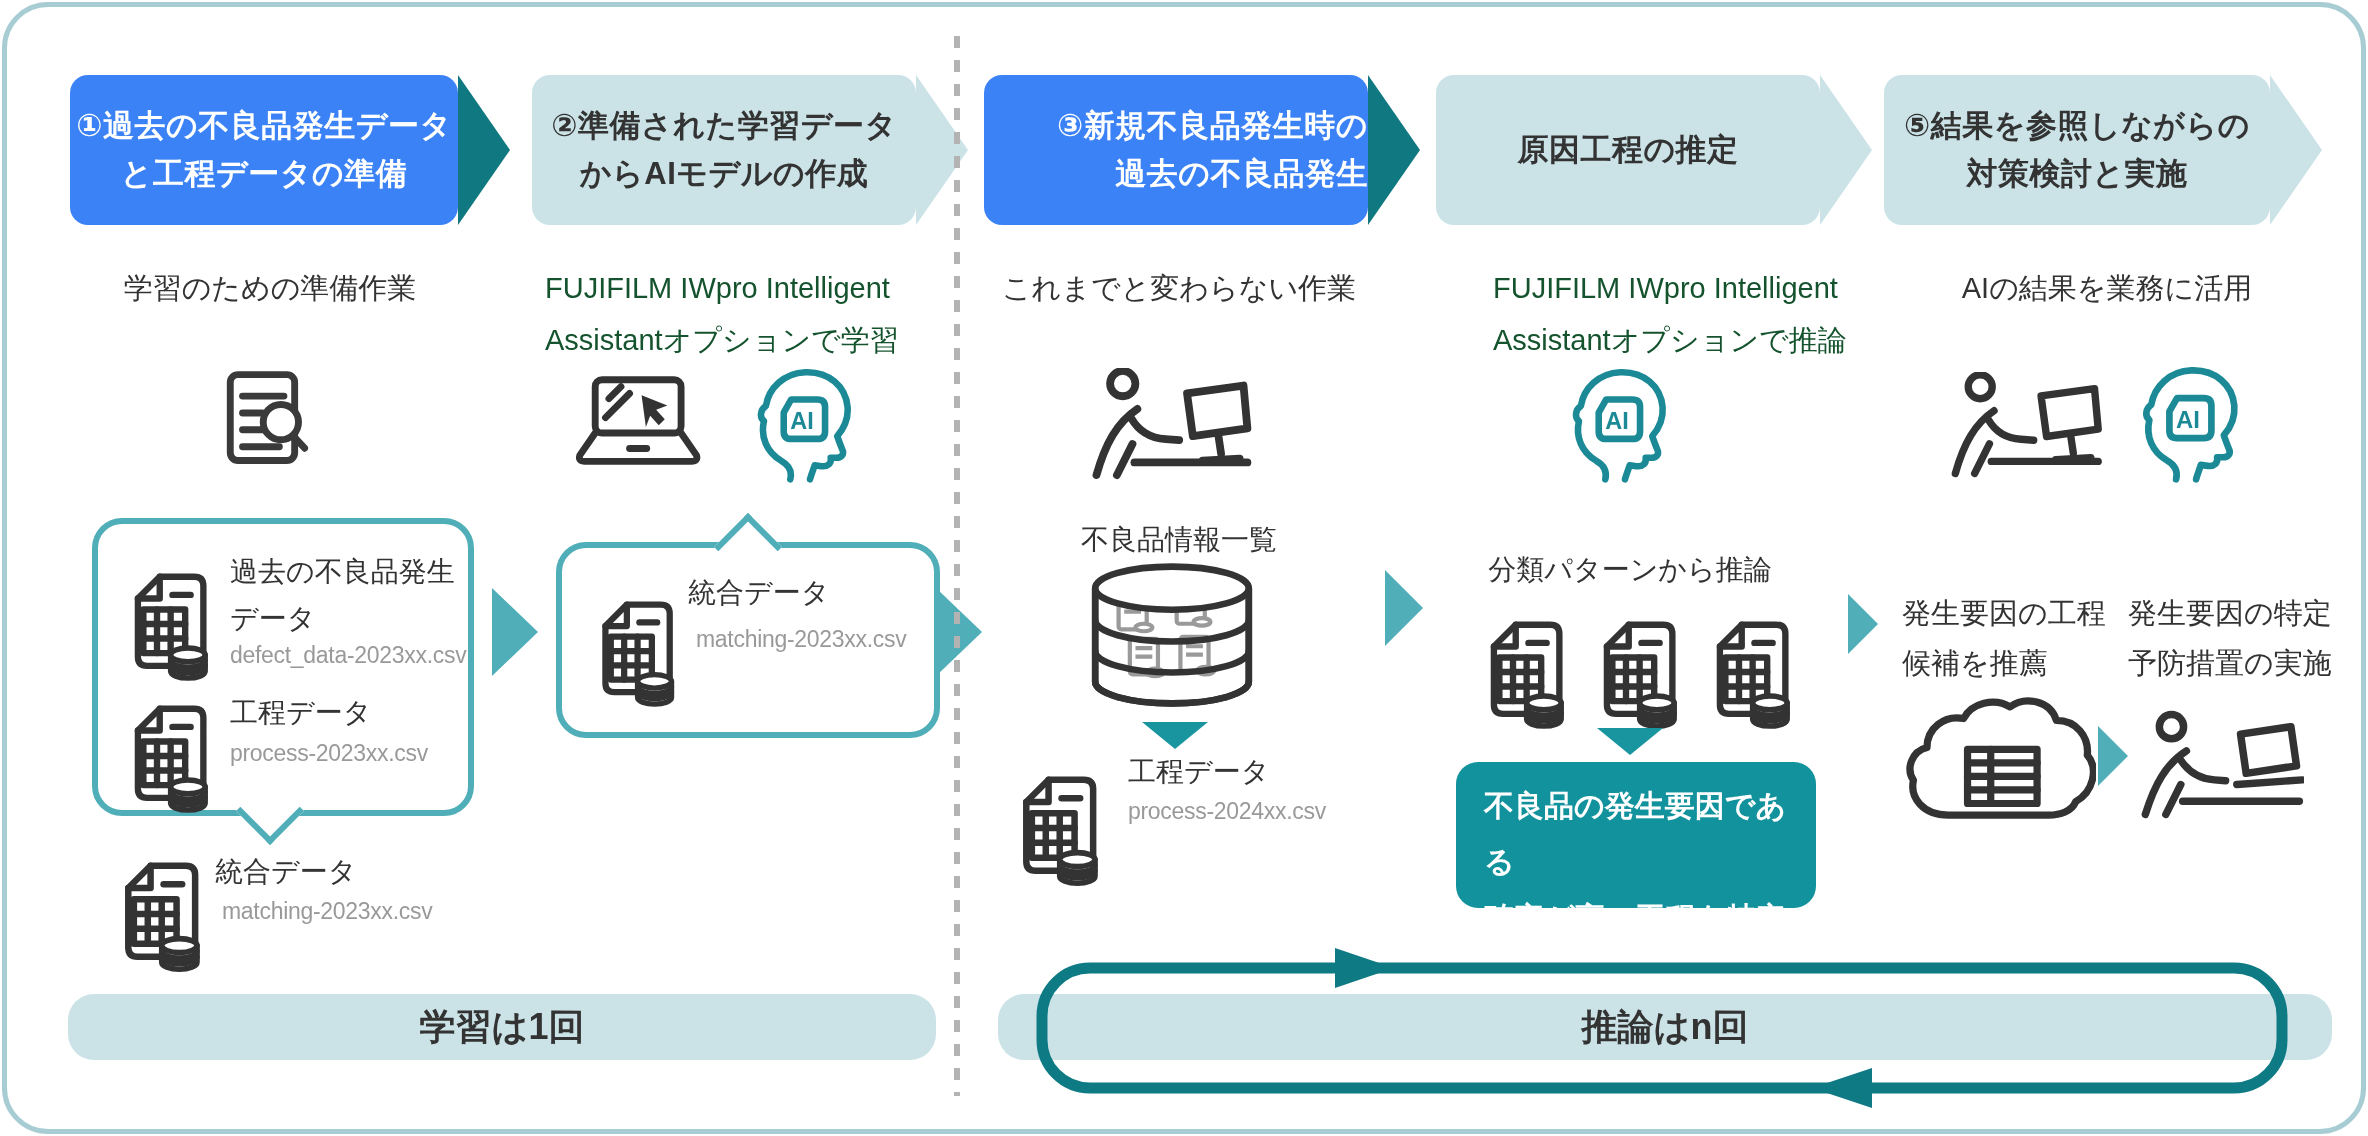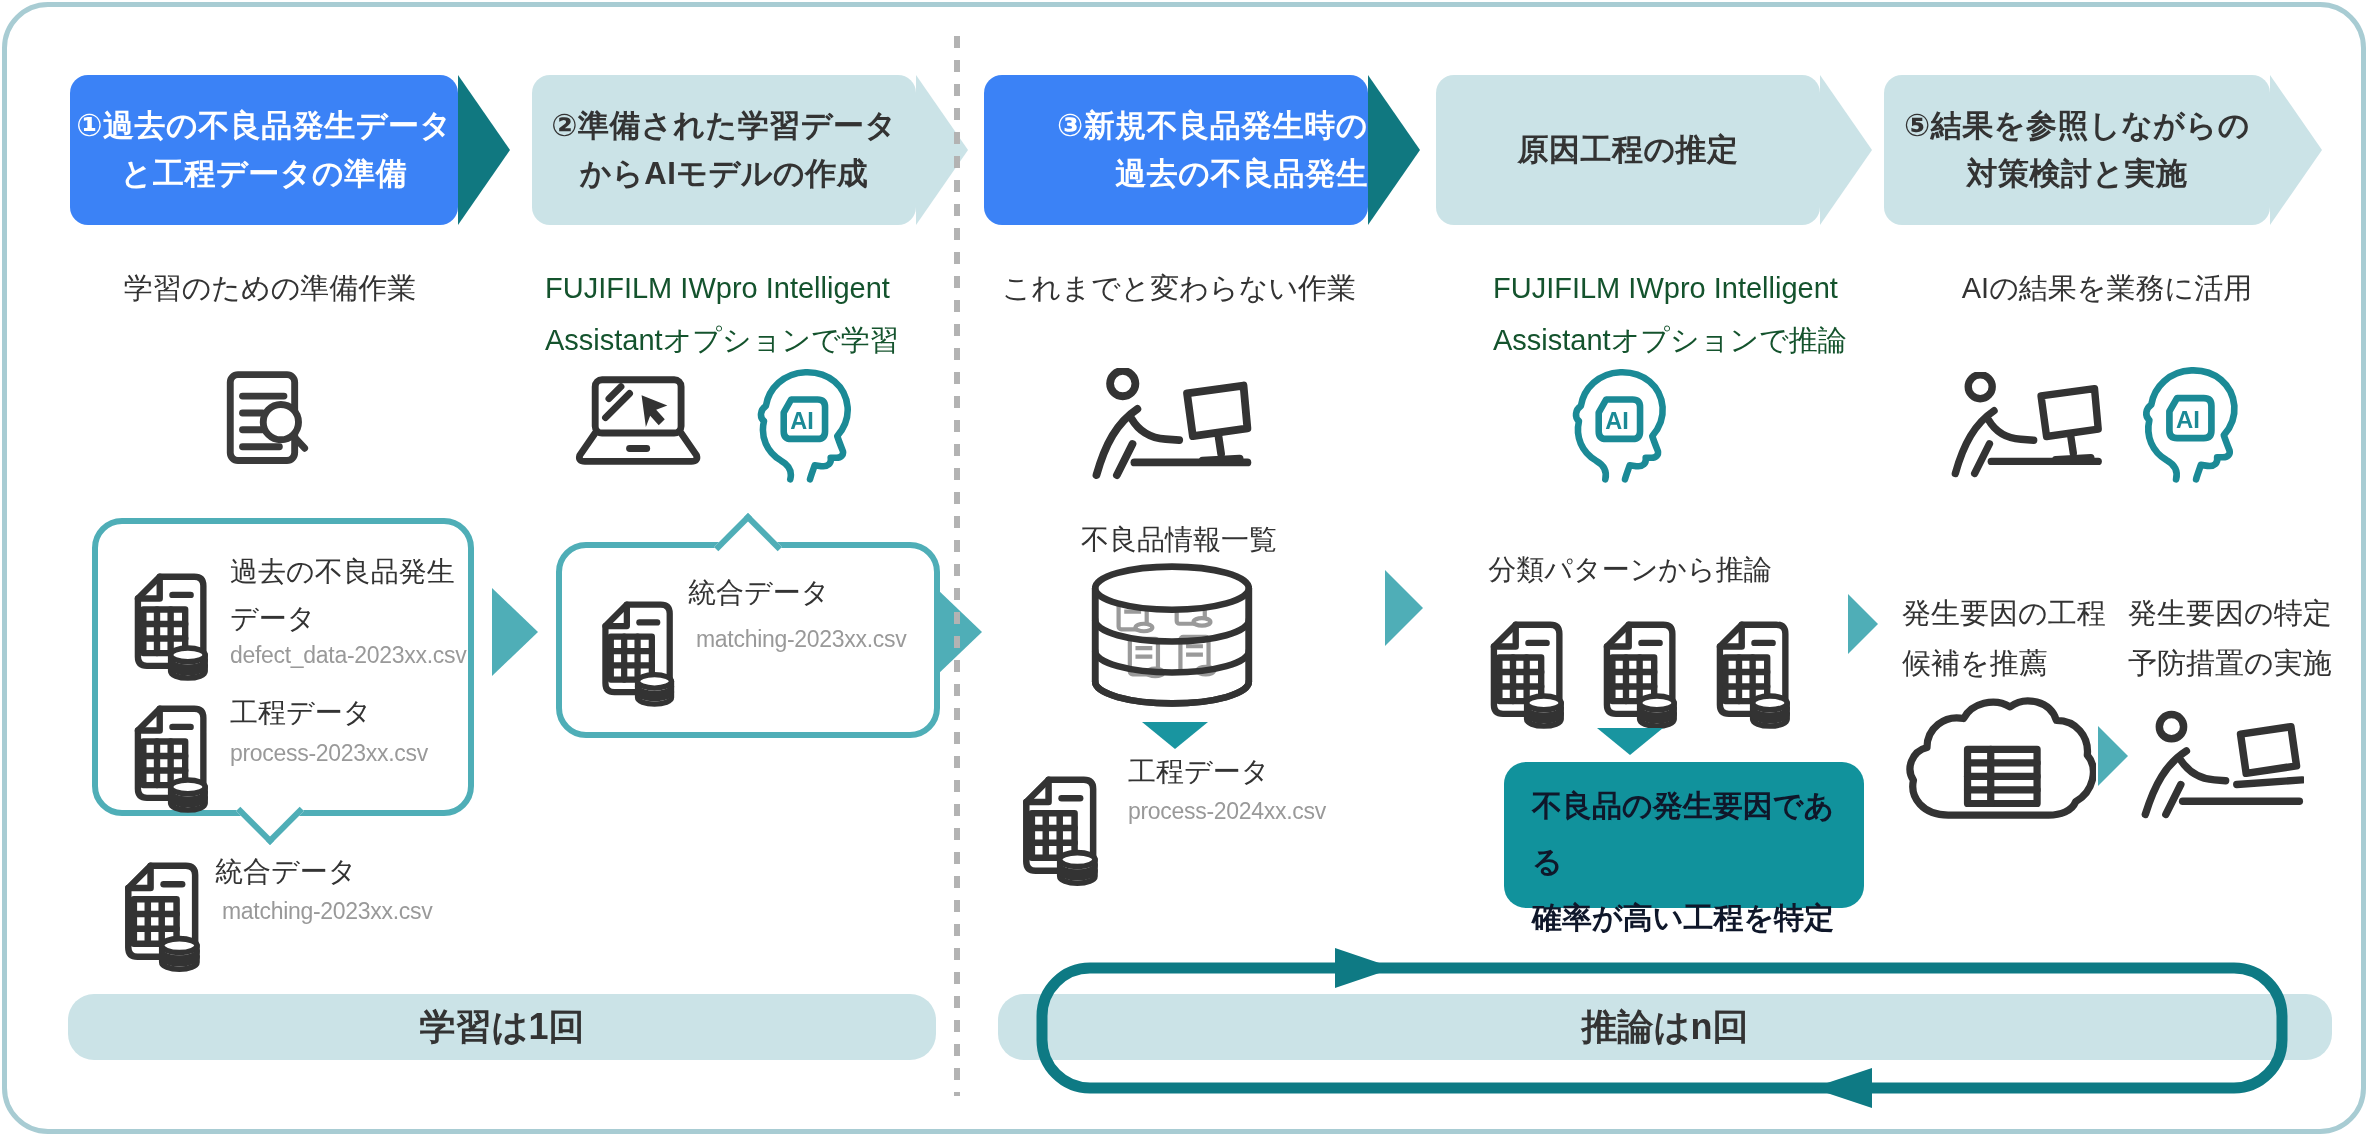--- a/index.html
+++ b/index.html
@@ -28,21 +28,21 @@
   .tail-up{position:absolute;top:-25px;left:162px;width:42px;height:42px;background:#fff;border-left:6px solid #4FAEB7;border-top:6px solid #4FAEB7;transform:rotate(45deg);}
 
   .arrow-right{position:absolute;width:0;height:0;border-style:solid;border-color:transparent;}
   .arrow-right.big{border-top-width:44px;border-bottom-width:44px;border-left:46px solid #4FAEB7;}
   .arrow-right.mid{border-top-width:38px;border-bottom-width:38px;border-left:38px solid #4FAEB7;}
   .arrow-right.small{border-top-width:30px;border-bottom-width:30px;border-left:30px solid #4FAEB7;}
   .arrow-down{position:absolute;width:0;height:0;border-left:33px solid transparent;border-right:33px solid transparent;border-top:27px solid #1995A0;}
 
   .divider{position:absolute;left:954px;top:36px;width:6px;height:1060px;background:repeating-linear-gradient(to bottom,#B3B3B3 0 12px,transparent 12px 24px);}
 
-  .callout{position:absolute;background:#11929C;border-radius:22px;color:#0f172a;font-weight:bold;font-size:30px;line-height:56px;padding:16px 4px 0 28px;box-sizing:border-box;margin-left:48px;}
+  .callout{position:absolute;background:#11929C;border-radius:22px;color:#ffffff;font-weight:bold;font-size:30px;line-height:56px;padding:16px 4px 0 28px;box-sizing:border-box;}
 
   .bar{position:absolute;top:994px;height:66px;background:#CBE3E7;border-radius:26px;text-align:center;font-weight:bold;font-size:36px;line-height:66px;color:#333;}
   .loop-svg{position:absolute;left:990px;top:948px;width:1350px;height:160px;}
 
   .abs{position:absolute;}
   svg{display:block;}
   .ai-chip-text{font-family:"Liberation Sans","DejaVu Sans",sans-serif;font-weight:bold;}
 </style>
 </head>
 <body>

